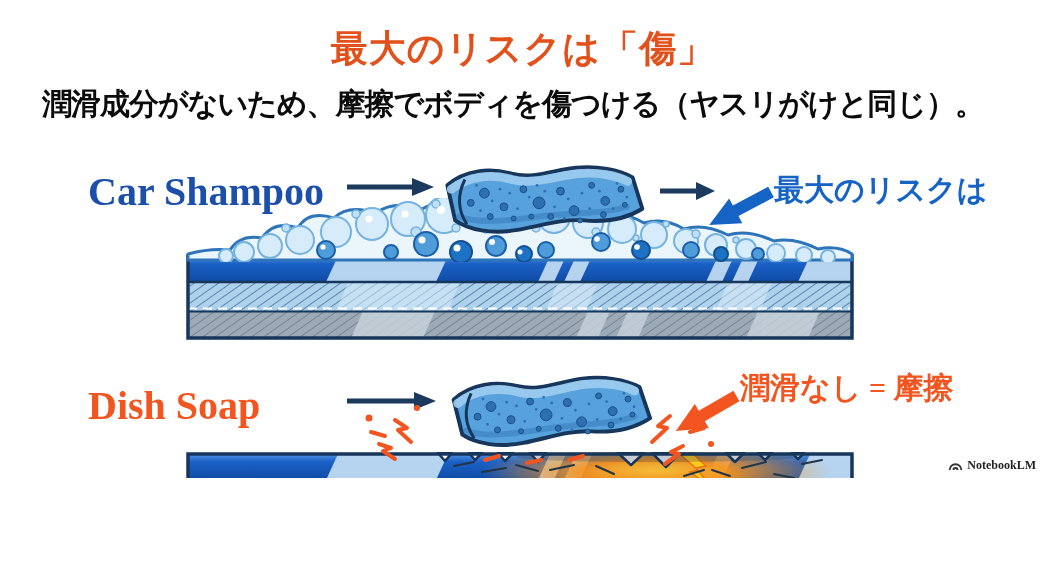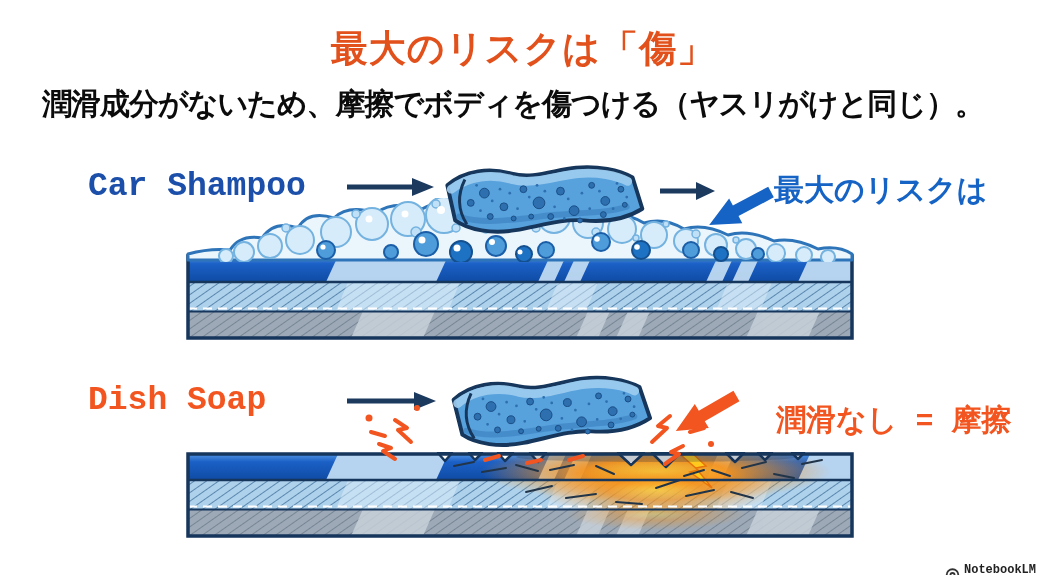--- a/index.html
+++ b/index.html
@@ -1,23 +1,23 @@
 <!DOCTYPE html>
 <html style="--title-orange: #E2511C; --subtitle-black: #0B0B0B; --product-blue: #1C4FA9; --callout-blue: #1563C4; --product-orange: #F2551F; --callout-orange: #F2551F; --arrow-navy: #1B3A5E; --panel-outline-navy: #16365C; --sponge-blue: #57A1DD; --foam-light-blue: #D7ECFA; --heat-orange: #F7941D; --watermark-gray: #222222;"><head>
 <meta charset="utf-8">
 <style>
   html,body{margin:0;padding:0;background:#ffffff;}
-  .stage{position:relative;width:1046px;height:582px;background:#ffffff;overflow:hidden;
-         font-family:Liberation Mono, monospace;}
+  .stage{position:relative;width:1046px;height:478px;background:#ffffff;overflow:hidden;
+         font-family:Liberation Serif, serif;}
   .abs{position:absolute;}
   .title{top:24px;left:0;right:0;text-align:center;font-size:37px;font-weight:900;
          color:var(--title-orange);letter-spacing:1px;}
   .subtitle{top:84px;left:42px;font-size:30px;font-weight:900;color:var(--subtitle-black);
             letter-spacing:-1px;white-space:nowrap;}
-  .product-label{font-size:33px;font-weight:800;white-space:nowrap;}
+  .product-label{font-size:40px;font-weight:800;white-space:nowrap;}
   .label-blue{color:var(--product-blue);}
   .label-orange{color:var(--product-orange);}
   .callout{font-size:30px;font-weight:800;white-space:nowrap;}
   .callout-blue{color:var(--callout-blue);}
   .callout-orange{color:var(--callout-orange);}
   .watermark{right:10px;bottom:5px;display:flex;align-items:center;gap:4px;
              font-size:12px;font-weight:600;color:var(--watermark-gray);justify-content:flex-end;}
   svg{display:block;}
 </style>
 </head>
@@ -348,21 +348,21 @@
     <circle cx="4" cy="14" r="3.5" fill="currentColor"></circle>
     <circle cx="346" cy="40" r="3" fill="currentColor"></circle>
     <circle cx="52" cy="4" r="3" fill="currentColor"></circle>
   </svg>
 
   <svg class="abs" style="left:668px;top:384px;color:var(--callout-orange);" width="78" height="58" viewBox="0 0 78 58">
     <g transform="translate(39,29) rotate(150)">
       <polygon points="-34,-6 6,-6 6,-14 36,0 6,14 6,6 -34,6" fill="currentColor"></polygon>
     </g>
   </svg>
-  <div class="abs callout callout-orange" style="left:776px;top:368px;margin-top:32px;">潤滑なし = 摩擦</div>
+  <div class="abs callout callout-orange" style="left:740px;top:368px;">潤滑なし = 摩擦</div>
 
   <div class="abs watermark">
     <svg width="15" height="13" viewBox="0 0 18 15">
       <path d="M2,13 A7,7 0 0 1 16,13" stroke="#333333" stroke-width="2.2" fill="none"></path>
       <path d="M6.5,13 A2.5,2.5 0 0 1 11.5,13" stroke="#333333" stroke-width="2.2" fill="none"></path>
     </svg>
     <span>NotebookLM</span>
   </div>
 
 </div>

